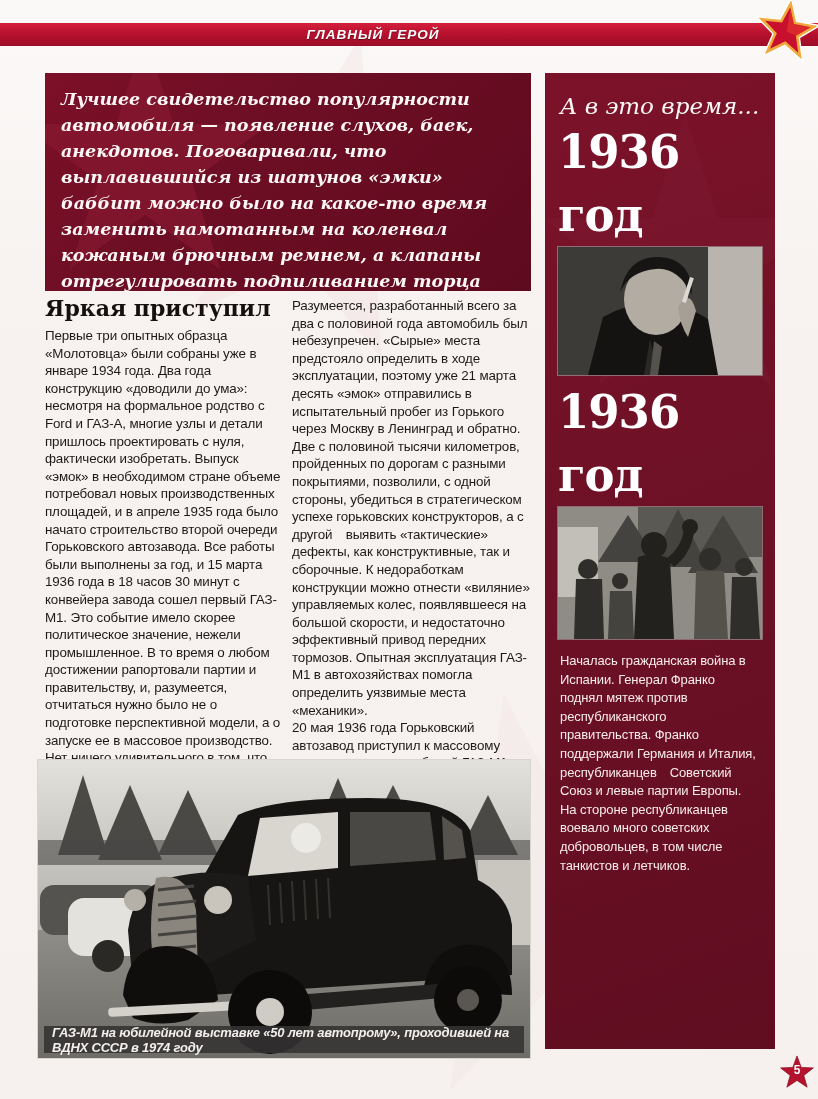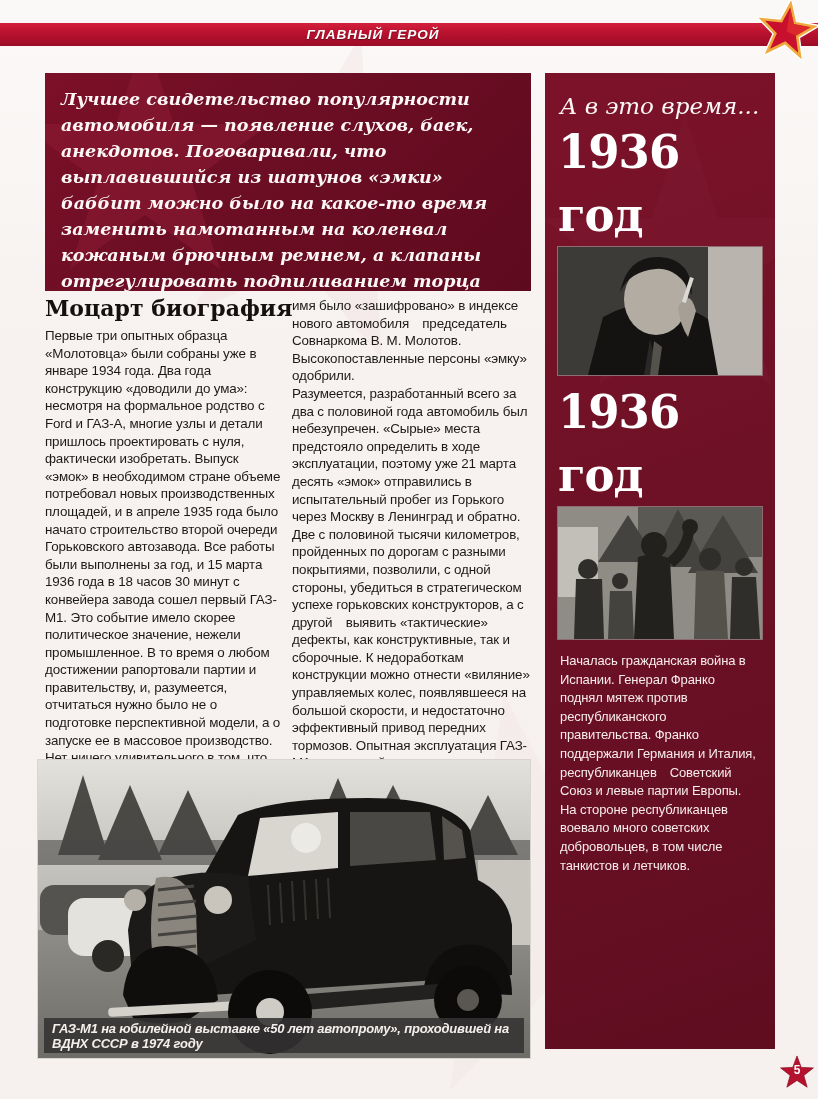--- a/index.html
+++ b/index.html
@@ -32,21 +32,21 @@
             font-family:"DejaVu Serif",serif;font-weight:bold;font-size:22px;}
   .colL{position:absolute;left:45px;top:327px;width:237px;}
   .colR{position:absolute;left:292px;top:297px;width:240px;}
   .colL p,.colR p{margin:0 0 0 0;color:#1c1a19;font-size:13.4px;line-height:17.6px;
                   letter-spacing:-0.15px;}
   .colR p+p{margin-top:0;}
   
   .carphoto{position:absolute;left:38px;top:760px;width:492px;height:298px;
             background:#b9b7b2;box-shadow:0 0 0 1px #d8d4d0;}
   .carphoto svg{display:block;}
-  .car-cap{position:absolute;left:6px;right:6px;bottom:5px;height:35px;
+  .car-cap{position:absolute;left:6px;right:6px;bottom:5px;height:27px;
            background:rgba(52,50,50,.88);color:#f3efec;display:flex;align-items:center;
            padding:0 8px;font-size:13px;font-style:italic;font-weight:bold;letter-spacing:-0.2px;}
   
   .sidebar{position:absolute;left:545px;top:73px;width:230px;height:976px;
            background:linear-gradient(160deg,#7c1229 0%,#6e1126 45%,#600d20 100%);
            box-sizing:border-box;padding:12px 13px;overflow:hidden;}
   .sidebar:before{content:"";position:absolute;right:-60px;top:40px;width:300px;height:300px;
            background:#7d1a31;opacity:.45;
            clip-path:polygon(50% 0%,61% 35%,98% 35%,68% 57%,79% 91%,50% 70%,21% 91%,32% 57%,2% 35%,39% 35%);}
   .sb-title{position:relative;margin:8px 0 0 2px;color:#fdf7f5;font-family:"DejaVu Serif",serif;
@@ -79,28 +79,27 @@
       <polygon points="50,4 61.8,35.8 95.6,37.2 69,58.2 78.2,90.8 50,72 21.8,90.8 31,58.2 4.4,37.2 38.2,35.8" fill="#f0a93c" stroke="#fdfdfb" stroke-width="2"></polygon>
       <polygon points="50,17.4 58.5,40.3 82.8,41.3 63.7,56.5 70.3,79.9 50,66.4 29.7,79.9 36.3,56.5 17.2,41.3 41.5,40.3" fill="#c8102e"></polygon>
       <polygon points="50,17.4 58.5,40.3 82.8,41.3 63.7,56.5 50,52 50,17.4" fill="#e2332f" opacity=".7"></polygon>
     </g>
   </svg>
 
   <div class="intro">
     <p>Лучшее свидетельство популярности автомобиля — появление слухов, баек, анекдотов. Поговаривали, что выплавившийся из шатунов «эмки» баббит можно было на какое-то время заменить намотанным на коленвал кожаным брючным ремнем, а клапаны отрегулировать подпиливанием торца или обжатием стержня. Для принудительного обогащения горючей смеси диффузор затыкали... варежкой. И наконец, откровенная байка: якобы мотор ГАЗ-М мог работать даже на керосине!</p>
   </div>
 
-  <h1 class="art-head">Моцарт биография</h1>
+  <h1 class="art-head">Яркая приступил</h1>
 
   <div class="colL">
     <p>Первые три опытных образца «Молотовца» были собраны уже в январе 1934 года. Два года конструкцию «доводили до ума»: несмотря на формальное родство с Ford и ГАЗ-А, многие узлы и детали пришлось проектировать с нуля, фактически изобретать. Выпуск «эмок» в необходимом стране объеме потребовал новых производственных площадей, и в апреле 1935 года было начато строительство второй очереди Горьковского автозавода. Все работы были выполнены за год, и 15 марта 1936 года в 18 часов 30 минут с конвейера завода сошел первый ГАЗ-М1. Это событие имело скорее политическое значение, нежели промышленное. В то время о любом достижении рапортовали партии и правительству, и, разумеется, отчитаться нужно было не о подготовке перспективной модели, а о запуске ее в массовое производство. Нет ничего удивительного в том, что кремлевские «смотрины» нового автомобиля состоялись уже 17 марта 1936 года. В роли автомобильных экспертов выступили И. В. Сталин, К. С. Ворошилов, Г. К. Орджоникидзе и человек, чье</p>
   </div>
 
   <div class="colR">
-    <p>имя было «зашифровано» в индексе нового автомобиля председатель Совнаркома В. М. Молотов. Высокопоставленные персоны «эмку» одобрили.</p>
     <p>Разумеется, разработанный всего за два с половиной года автомобиль был небезупречен. «Сырые» места предстояло определить в ходе эксплуатации, поэтому уже 21 марта десять «эмок» отправились в испытательный пробег из Горького через Москву в Ленинград и обратно. Две с половиной тысячи километров, пройденных по дорогам с разными покрытиями, позволили, с одной стороны, убедиться в стратегическом успехе горьковских конструкторов, а с другой выявить «тактические» дефекты, как конструктивные, так и сборочные. К недоработкам конструкции можно отнести «виляние» управляемых колес, появлявшееся на большой скорости, и недостаточно эффективный привод передних тормозов. Опытная эксплуатация ГАЗ-М1 в автохозяйствах помогла определить уязвимые места «механики».</p>
     <p>20 мая 1936 года Горьковский автозавод приступил к массовому производству автомобилей ГАЗ-М1.</p>
   </div>
 
   <div class="carphoto">
     <svg width="492" height="298" viewBox="0 0 492 298">
       <defs>
         <linearGradient id="sky" x1="0" y1="0" x2="0" y2="1">
           <stop offset="0" stop-color="#e3e1dc"></stop>
             <stop offset="1" stop-color="#b2b0aa"></stop>

